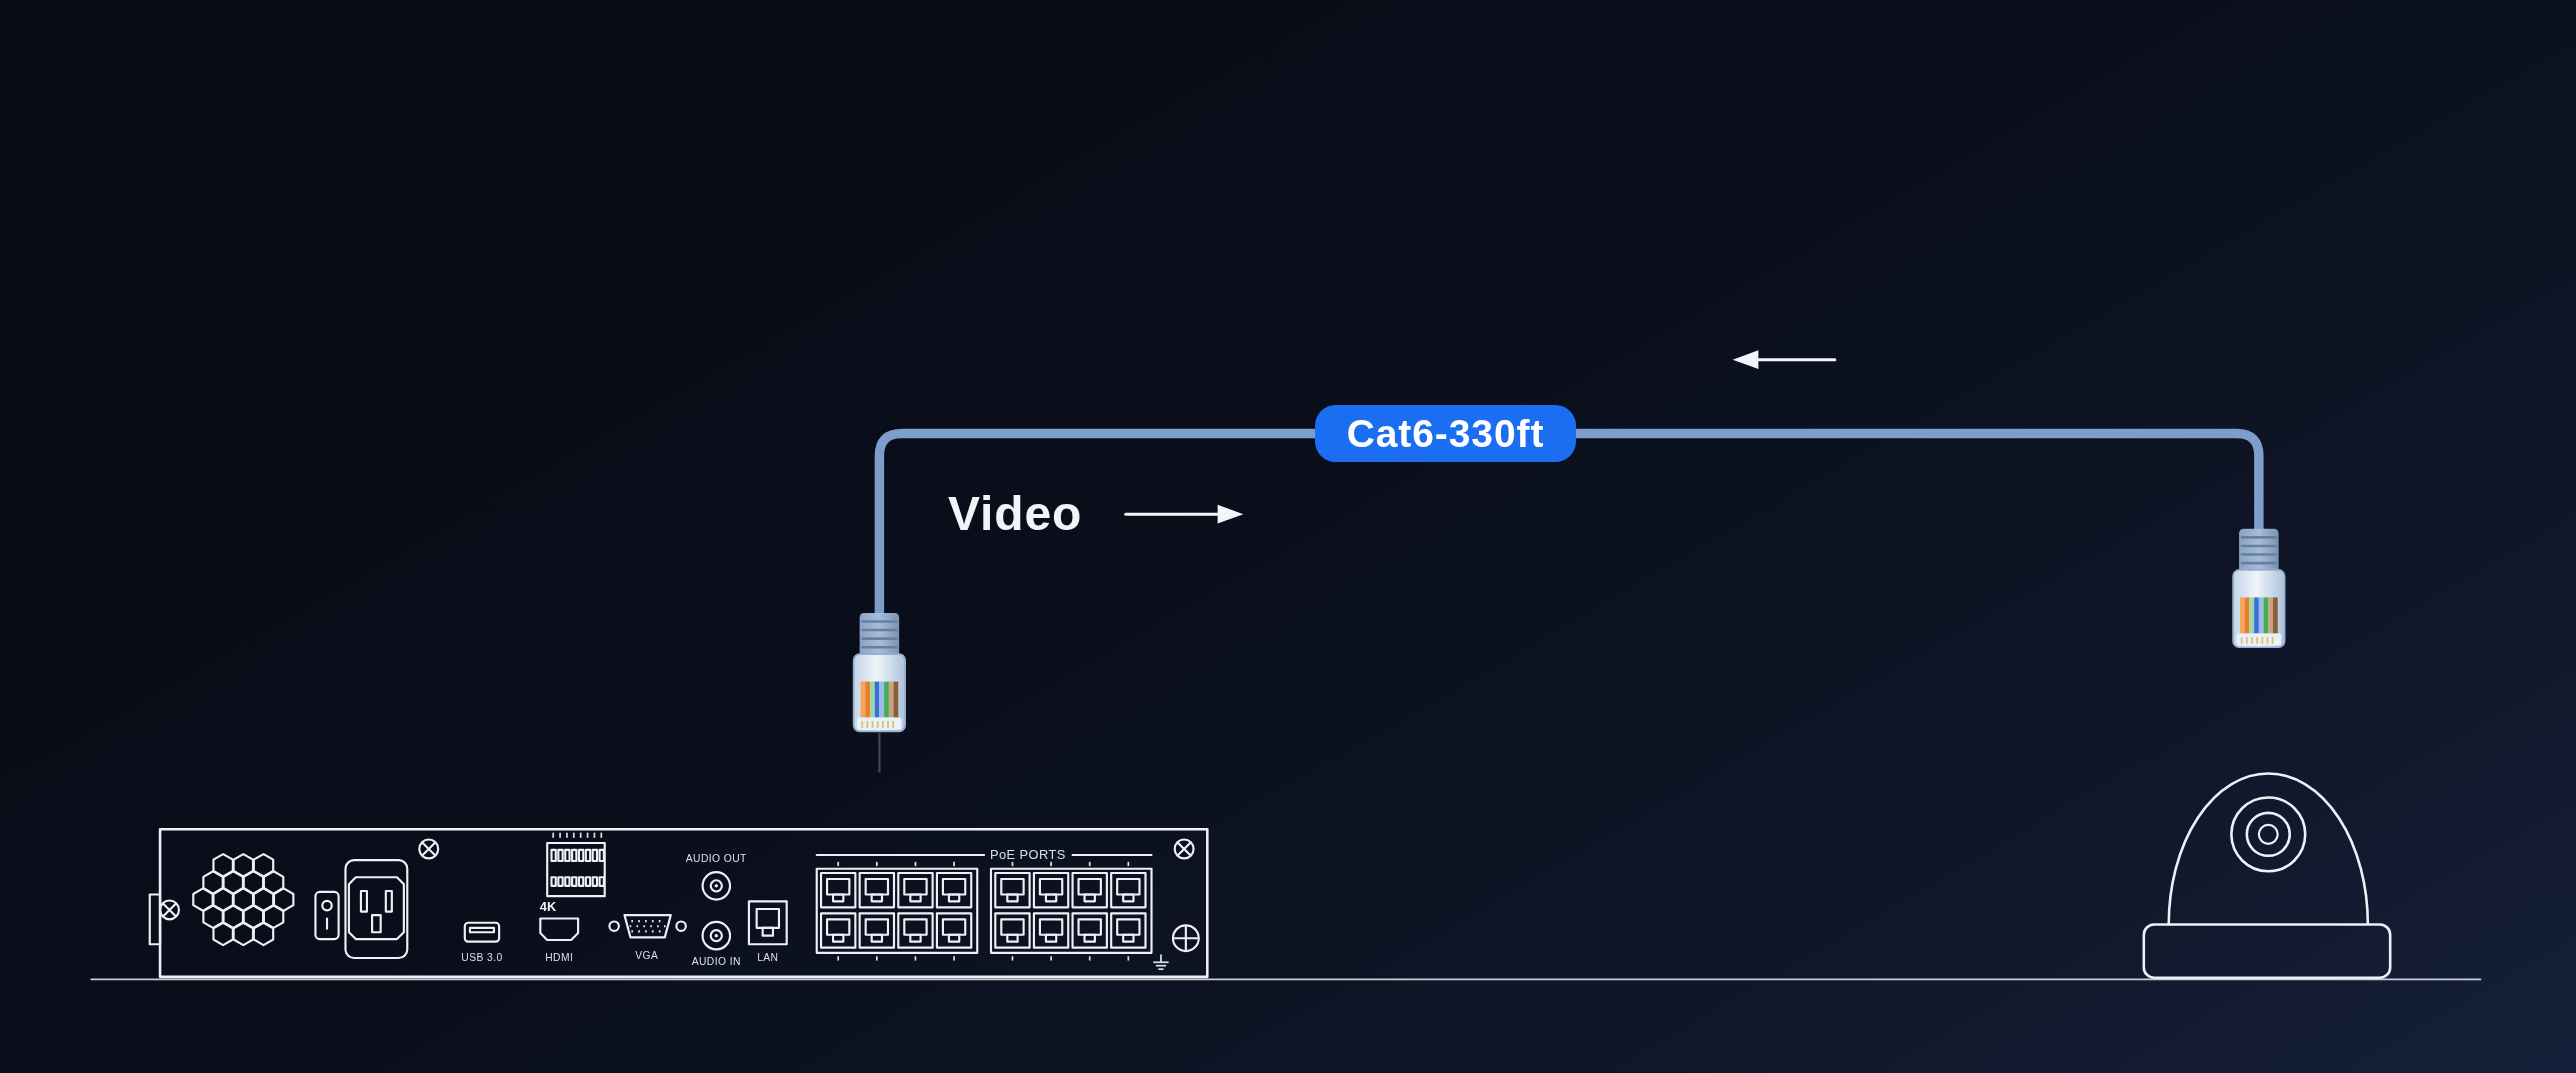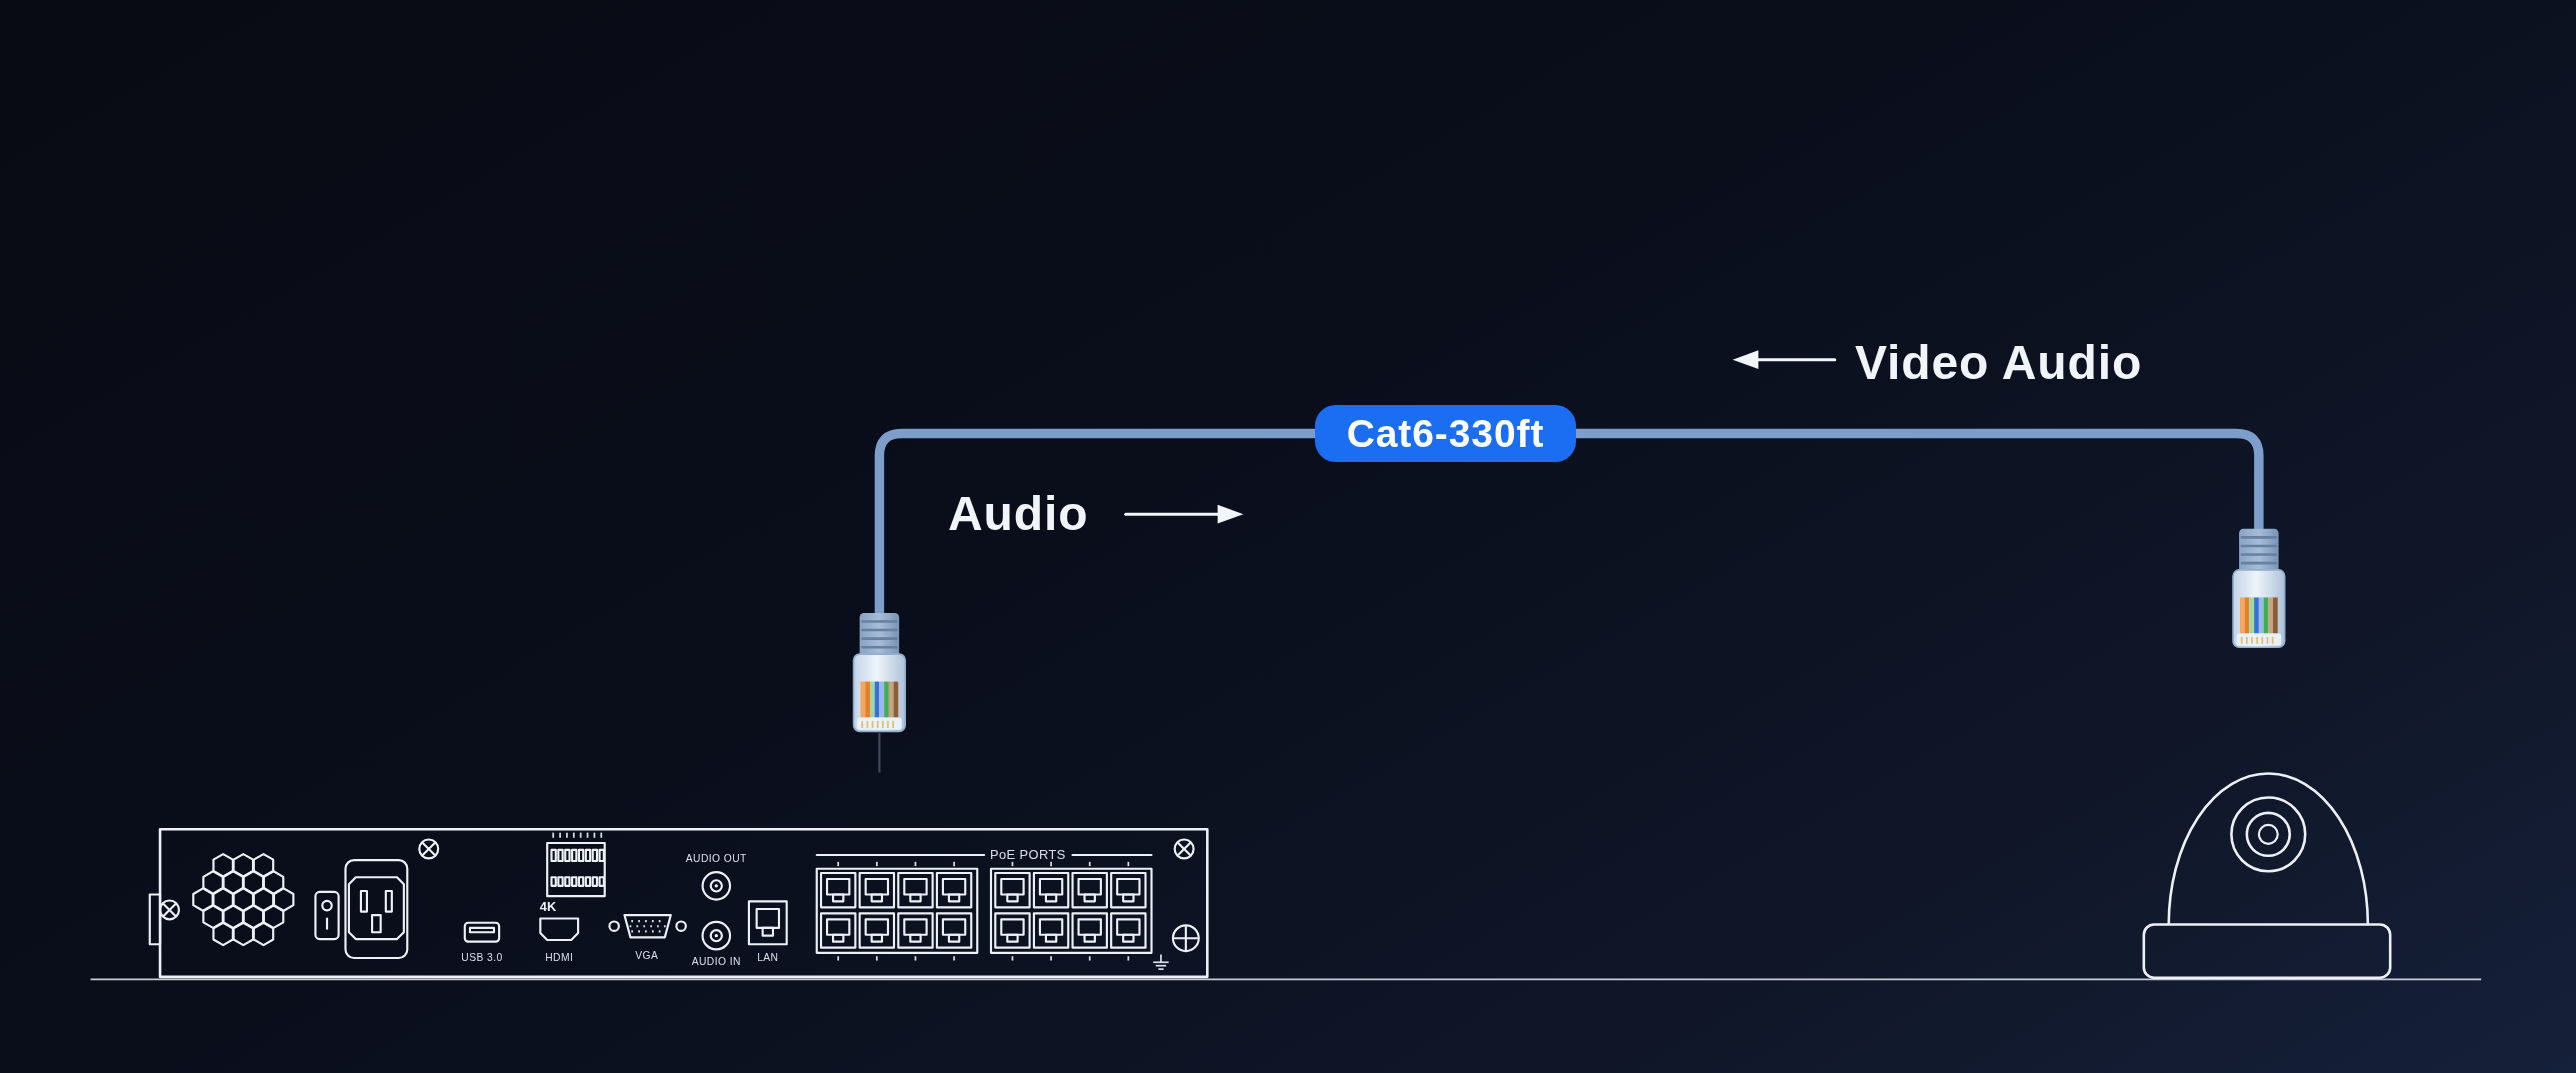--- a/index.html
+++ b/index.html
@@ -325,17 +325,16 @@
     <rect class="ln3" x="2497" y="1077" width="287" height="62" rx="12"></rect>
     <g>
       <circle class="ln3" cx="2642" cy="972" r="43"></circle>
       <circle class="ln3" cx="2642" cy="972" r="25"></circle>
       <circle class="ln" stroke-width="2.5" cx="2642" cy="972" r="11"></circle>
     </g>
   </g>
 </svg>
 
 <div class="badge">Cat6-330ft</div>
-<div class="overlay-label power-label">Audio</div>
-<div class="overlay-label video-label">Video Audio</div>
+<div class="overlay-label power-label">Video</div>
 
 </div>
 
 
 </body></html>

